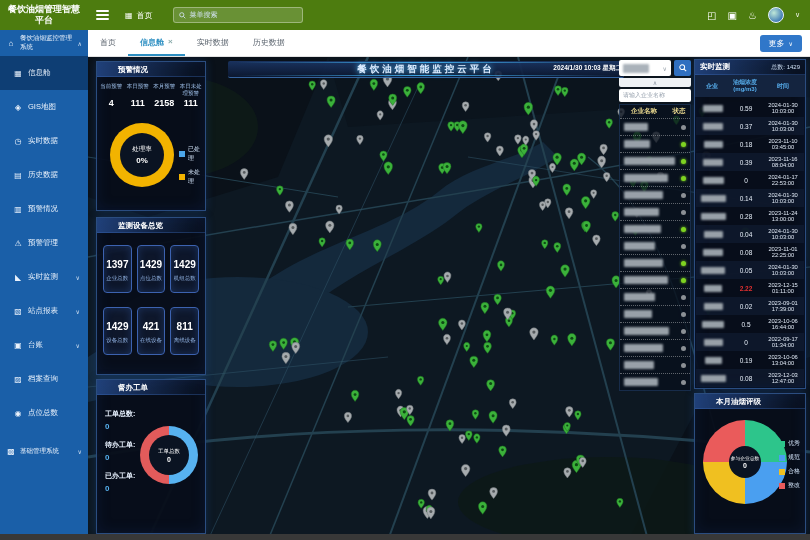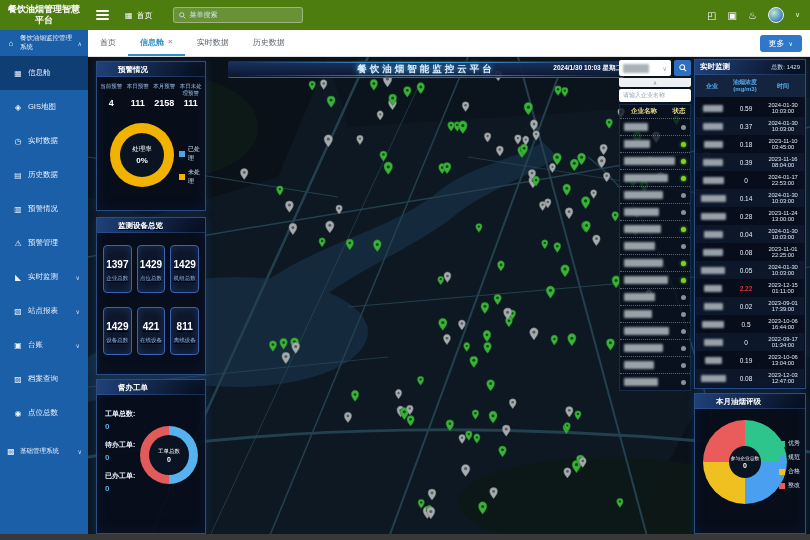--- a/index.html
+++ b/index.html
@@ -79,21 +79,21 @@
   .donut::before{content:"";position:absolute;inset:var(--hole);border-radius:50%;background:#0a1322;}
   .donut-center{position:relative;z-index:1;text-align:center;color:#fff;}
   .alarm-donut{--hole:10px;position:absolute;left:13px;top:13px;width:64px;height:64px;}
   .alarm-donut .dc1{font-size:6.5px;}
   .alarm-donut .dc2{font-size:8px;font-weight:bold;margin-top:2px;}
   .legend .leg-item{display:flex;align-items:center;gap:3px;font-size:6px;color:#cfe0f5;margin:5px 0;}
   .leg-swatch{width:6px;height:6px;flex:none;}
   .alarm-legend{position:absolute;left:82px;top:30px;}
 
   
-  .device-panel{left:8px;top:160px;width:110px;height:158px;text-decoration:underline;}
+  .device-panel{left:8px;top:160px;width:110px;height:158px;}
   .device-grid{display:grid;grid-template-columns:repeat(3,1fr);gap:14px 5px;padding:12px 6px;}
   .device-box{border:1px solid #3c62b0;border-radius:4px;background:rgba(25,40,75,.35);
     text-align:center;padding:13px 0 10px;box-shadow:inset 0 0 8px rgba(60,110,200,.3);}
   .device-box .vl{font-size:10px;font-weight:bold;color:#fff;}
   .device-box .lb{font-size:5.5px;color:#8fb0e0;margin-top:5px;}
 
   
   .wo-panel{left:8px;top:322px;width:110px;height:155px;}
   .wo-list{position:absolute;left:8px;top:20px;}
   .wo-label{font-size:7px;color:#e8f2ff;font-weight:bold;margin-top:9px;}

